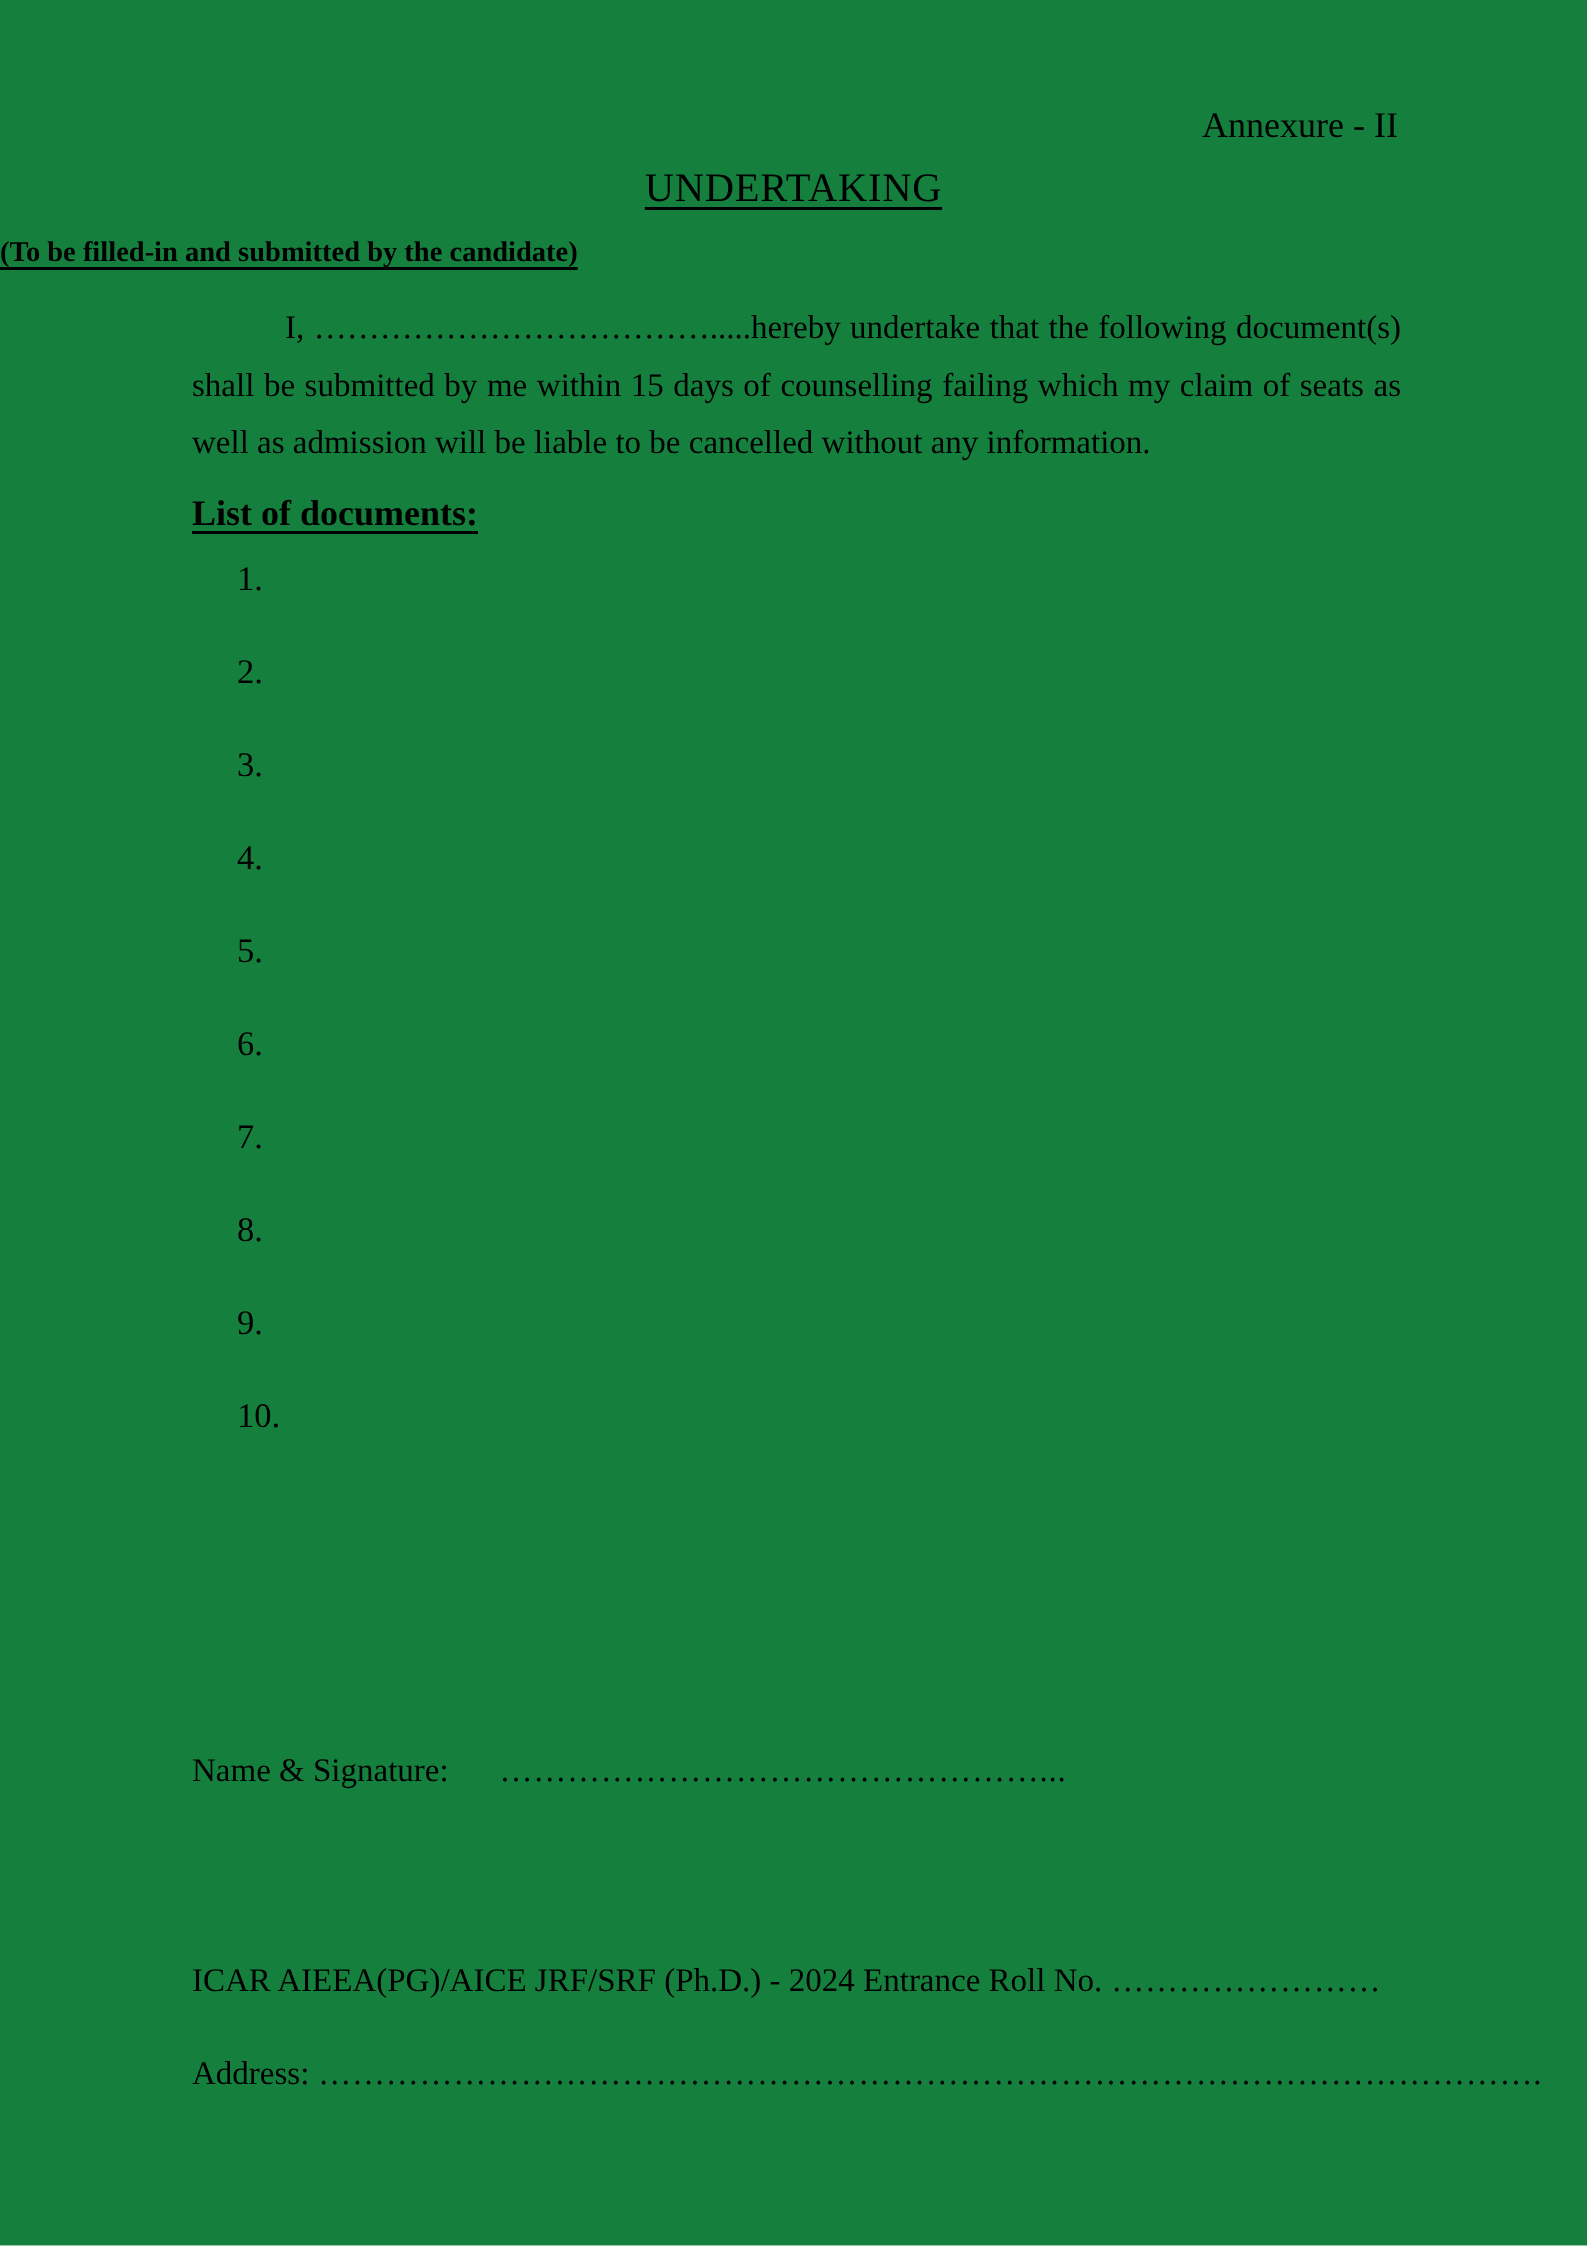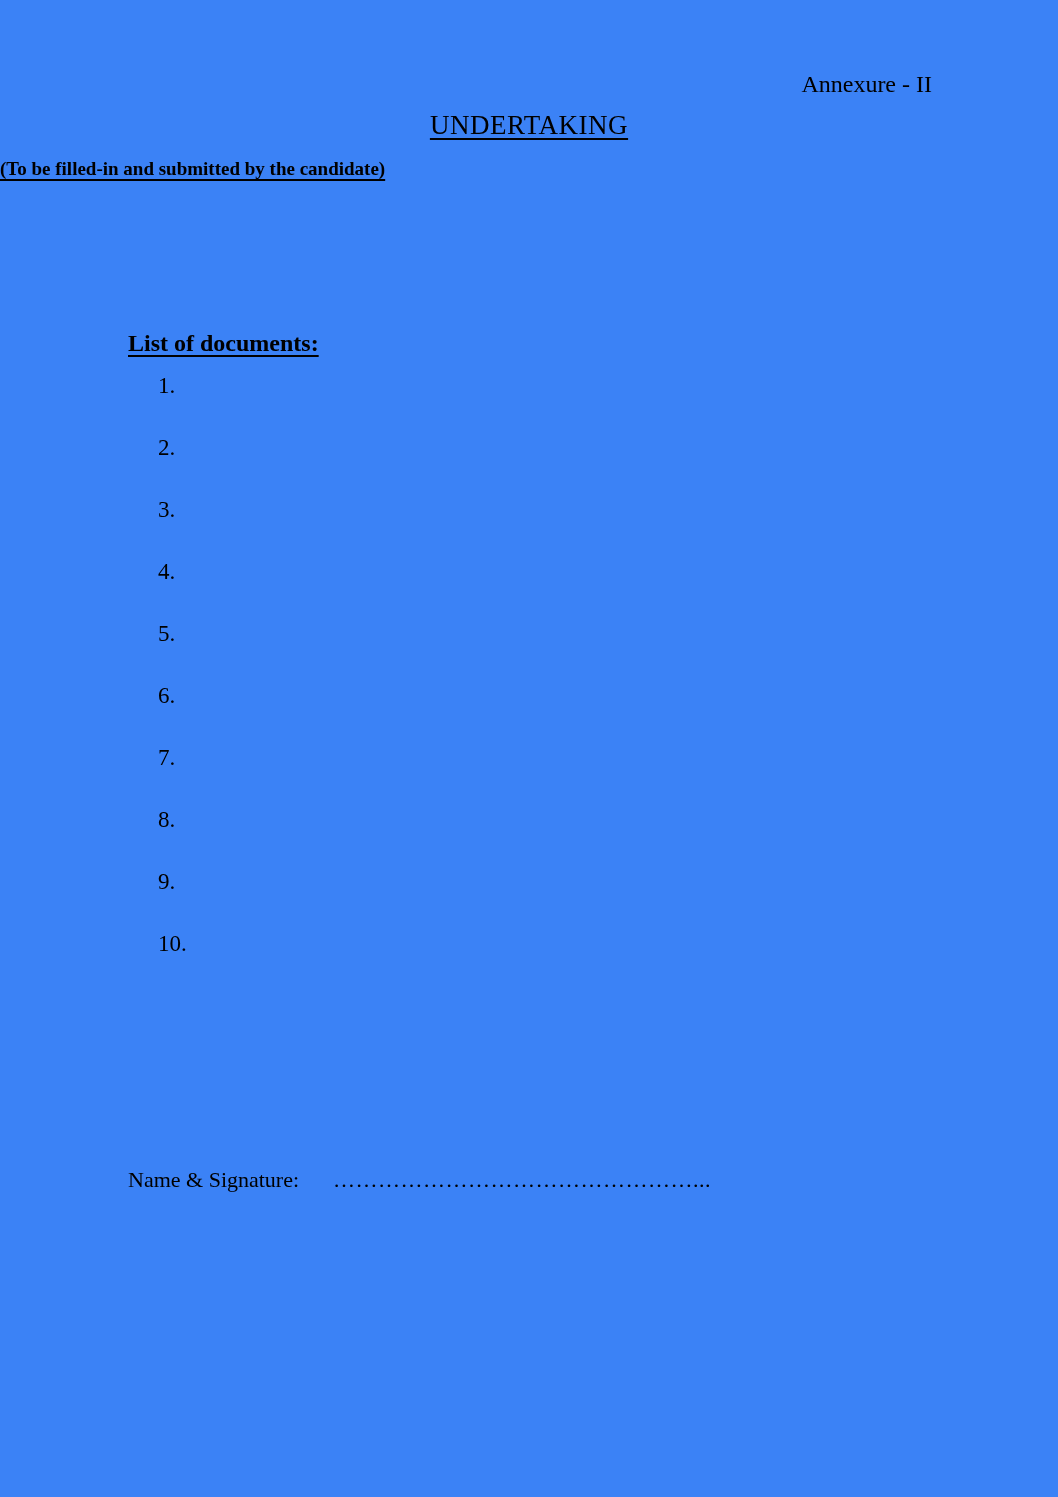--- a/index.html
+++ b/index.html
@@ -4,21 +4,21 @@
 <style>
   html, body {
     margin: 0;
     padding: 0;
     background: #ffffff;
   }
   .page {
     position: relative;
     width: 1058px;
     height: 1497px;
-    background: #3b82f6;
+    background: #15803d;
     color: #000000;
     font-family: "Liberation Serif", serif;
     overflow: hidden;
   }
   .annexure {
     position: absolute;
     top: 70px;
     right: 126px;
     font-size: 24px;
     line-height: 28px;
@@ -98,20 +98,21 @@
   <div class="annexure">Annexure - II</div>
 
   <div class="title">
     <span class="u">UNDERTAKING</span>
   </div>
 
   <div class="subtitle">
     <span class="u">(To be filled-in and submitted by the candidate)</span>
   </div>
 
+  <p class="para">I, ……………………………….....hereby undertake that  the following document(s) shall be submitted by me within 15 days of counselling failing which my claim of seats as well as admission will be liable to be cancelled without any information.</p>
 
   <div class="list-heading">
     <span class="u">List of documents:</span>
   </div>
 
   <ol class="doc-list">
     <li class="doc-item">1.</li>
     <li class="doc-item">2.</li>
     <li class="doc-item">3.</li>
     <li class="doc-item">4.</li>
@@ -121,15 +122,21 @@
     <li class="doc-item">8.</li>
     <li class="doc-item">9.</li>
     <li class="doc-item">10.</li>
   </ol>
 
   <div class="field-row row-name">
     <span>Name &amp; Signature:</span><span class="dots-wide-gap">…………………………………………...</span>
   </div>
 
 
+  <div class="field-row row-roll">
+    <span>ICAR AIEEA(PG)/AICE JRF/SRF (Ph.D.) - 2024 Entrance Roll No.</span><span class="dots">……………………</span>
+  </div>
 
+  <div class="field-row row-address">
+    <span>Address:</span><span class="dots">……………………………………………………………………………………………….</span>
+  </div>
 
 </div>
 
 </body></html>

